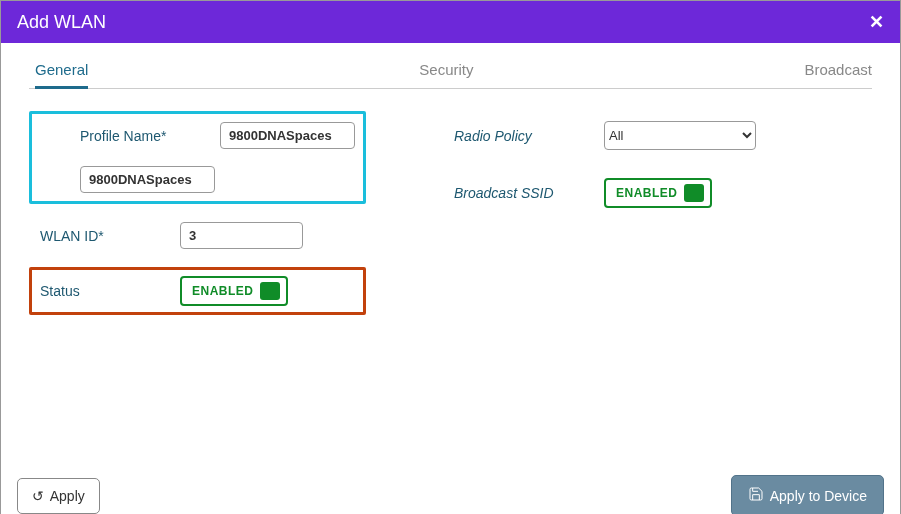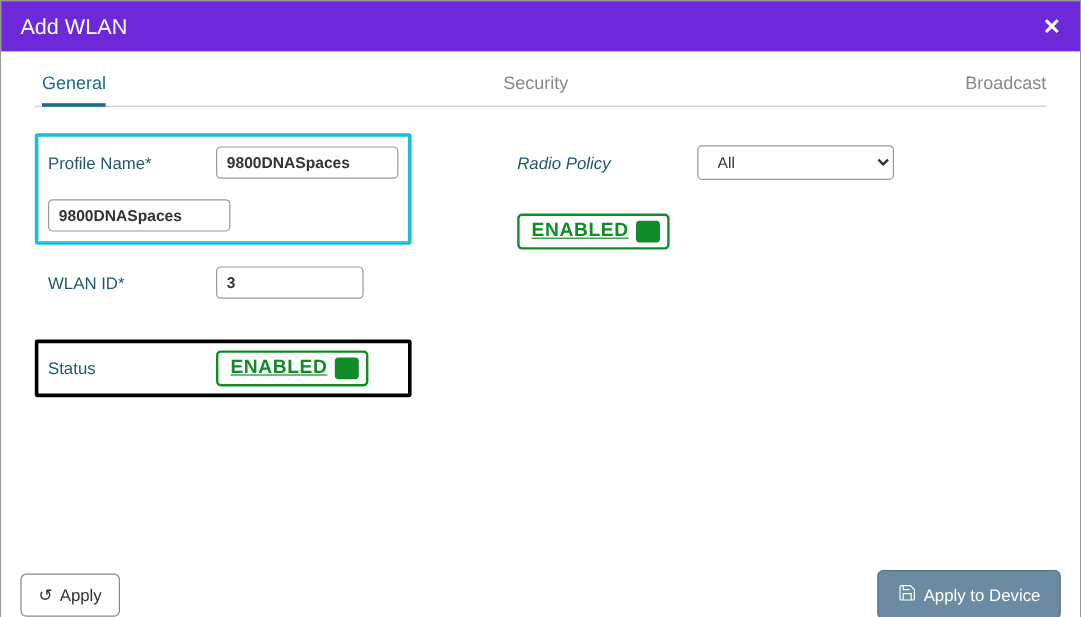--- a/index.html
+++ b/index.html
@@ -8,31 +8,31 @@
     .modal-header { background: #6d28d9; padding: 10px 16px; display: flex; justify-content: space-between; align-items: flex-end; }
     .modal-title { color: #fff; font-size: 18px; font-weight: 400; }
     .close-btn { color: #fff; font-size: 18px; cursor: pointer; font-weight: bold; }
     .modal-body { padding: 12px 28px 20px 28px; background: #fff; min-height: 420px; position: relative; }
     .tabs { display: flex; gap: 32px; border-bottom: 1px solid #ccc; padding-bottom: 0; margin-bottom: 22px; padding-left: 6px; justify-content: space-between; }
     .tab { padding: 6px 0 8px 0; font-size: 15px; color: #888; cursor: pointer; border-bottom: 3px solid transparent; margin-bottom: -1px; }
     .tab.active { color: #1e6b8c; border-bottom-color: #1e6b8c; font-weight: 500; }
     .form-grid { display: flex; gap: 80px; }
     .col { display: flex; flex-direction: column; gap: 12px; }
     .field-row { display: flex; align-items: center; padding: 6px 8px; }
-    .field-row.highlighted { border: 3px solid #000000; border-radius: 2px; margin-top: 16px; }
+    .field-row.highlighted { border: 3px solid #c2410c; border-radius: 2px; }
     .label { width: 140px; font-size: 14px; color: #1e5870; }
     .right-col .label { width: 150px; font-style: italic; }
-    input[type="text"] { width: 152px; padding: 5px 8px; border: 1px solid #999; border-radius: 4px; font-size: 13px; font-weight: bold; color: #333; }
+    input[type="text"] { width: 135px; padding: 5px 8px; border: 1px solid #999; border-radius: 4px; font-size: 13px; font-weight: bold; color: #333; }
     input[type="text"].thin { font-weight: bold; width: 123px; }
     .toggle-wrap { display: inline-flex; align-items: center; gap: 6px; border: 2px solid #108c28; border-radius: 4px; padding: 4px 6px 4px 10px; }
-    .toggle-text { color: #108c28; font-weight: bold; font-size: 16px; letter-spacing: 0.5px; text-decoration: underline; }
+    .toggle-text { color: #108c28; font-weight: bold; font-size: 12px; letter-spacing: 0.5px; }
     .toggle-knob { width: 20px; height: 18px; background: #108c28; border-radius: 3px; }
-    select.dropdown { width: 164px; padding: 5px 12px; border: 1px solid #999; border-radius: 4px; font-size: 13px; color: #333; background: #fff; }
+    select.dropdown { width: 152px; padding: 5px 0; border: 1px solid #999; border-radius: 4px; font-size: 13px; color: #333; background: #fff; }
     .group-box { border: 3px solid #1abedc; border-radius: 2px; padding: 0; }
-    .group-box .field-row { padding: 8px 8px; }
+    .group-box .field-row { padding: 8px 8px; margin-left: 40px; }
     .group-sep { height: 1px; }
     .modal-footer { display: flex; justify-content: space-between; align-items: center; padding: 12px 16px 14px 16px; background: #fff; }
     .btn { border-radius: 5px; padding: 9px 14px; font-size: 14px; cursor: pointer; display: inline-flex; align-items: center; gap: 6px; }
     .btn-cancel { border: 1px solid #888; background: #fff; color: #333; }
     .btn-apply { border: 1px solid #52738a; background: #6a8ba1; color: #fff; padding: 10px 16px; }
     .icon { display: inline-block; }
     .save-icon svg { width: 16px; height: 16px; fill: none; stroke: #fff; stroke-width: 1.5; }
     .undo-icon { font-size: 14px; }
   </style>
 </head>
@@ -81,20 +81,21 @@
       </div>
 
       <div class="col right-col">
         <div class="field-row" style="padding-top:10px">
           <div class="label">Radio Policy</div>
           <select class="dropdown">
             <option>All</option>
           </select>
         </div>
         <div class="field-row" style="padding-top:10px">
+          <div class="label">Broadcast SSID</div>
           <div class="toggle-wrap">
             <span class="toggle-text">ENABLED</span>
             <span class="toggle-knob"></span>
           </div>
         </div>
       </div>
     </div>
   </div>
 
   <div class="modal-footer">

